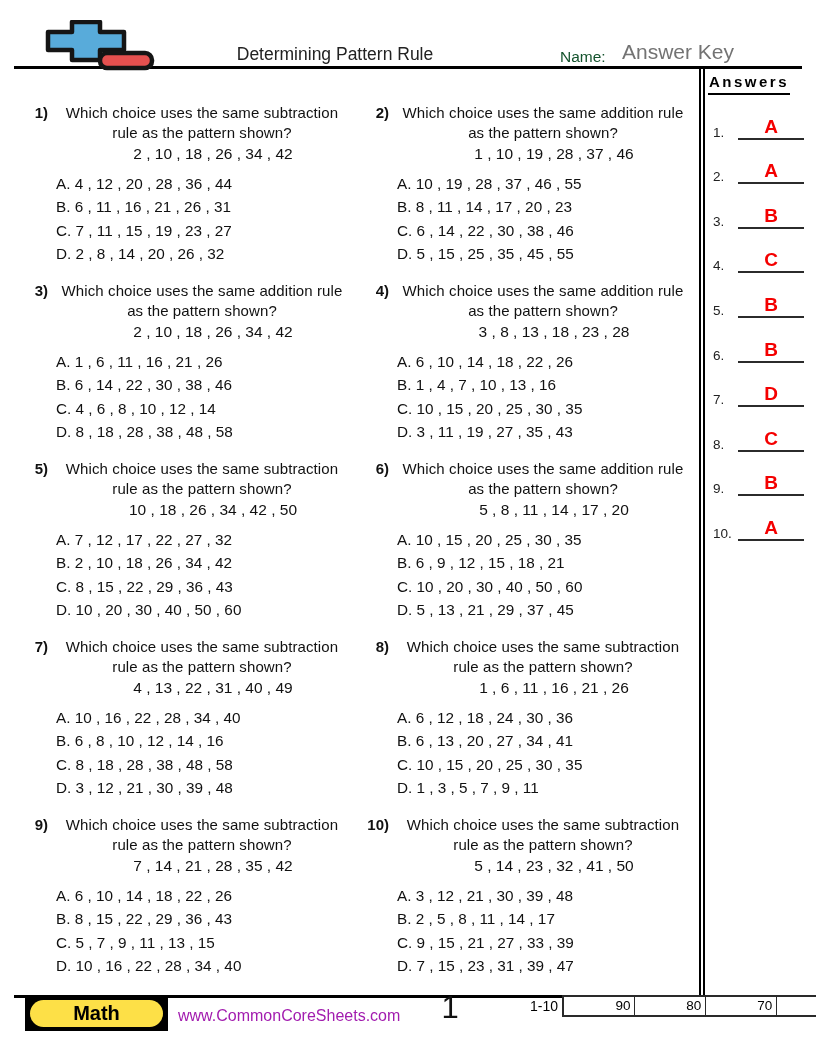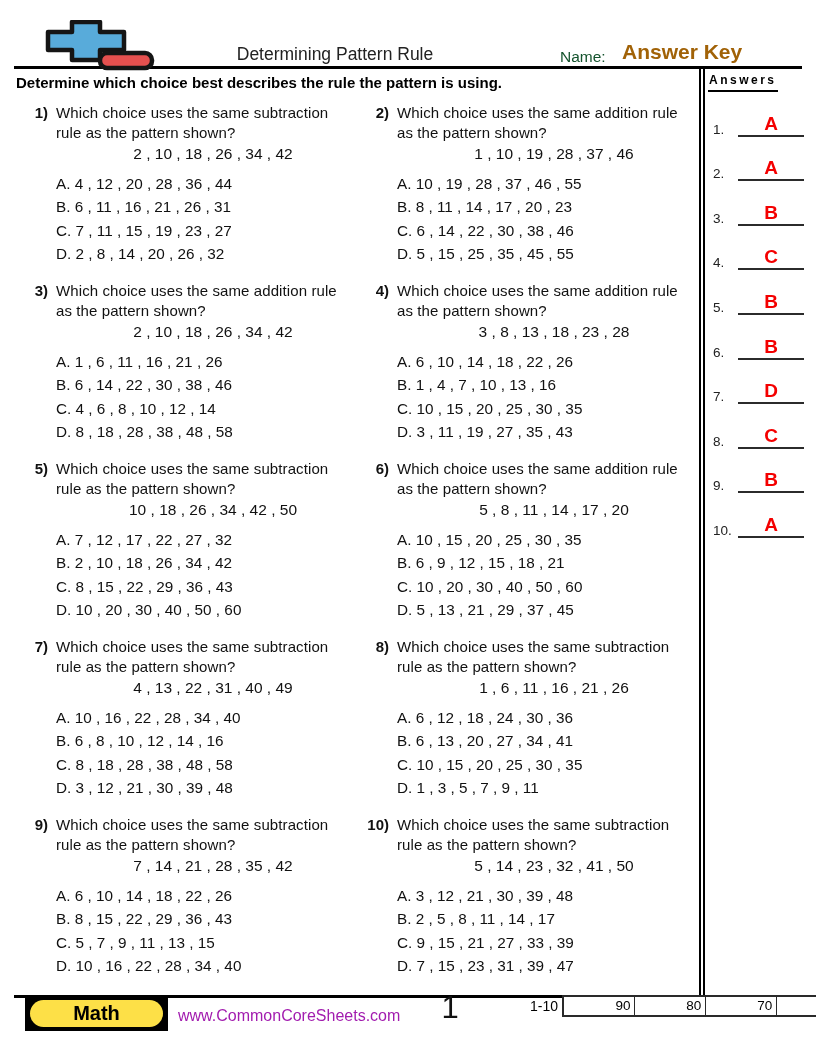--- a/index.html
+++ b/index.html
@@ -4,38 +4,38 @@
 <style>
   html,body{margin:0;padding:0;background:#fff;}
   .page{position:relative;width:816px;height:1056px;background:#fff;overflow:hidden;
         font-family:"Liberation Sans",sans-serif;color:#111;}
 
   
   .logo{position:absolute;left:44px;top:20px;z-index:5;}
   .ws-title{position:absolute;left:150px;top:44px;width:370px;text-align:center;
             font-size:17.5px;color:#222;}
   .name-label{position:absolute;left:560px;top:48px;font-size:15.5px;color:#14532d;}
-  .answer-key{position:absolute;left:622px;top:40px;font-size:21px;font-weight:700;color:#a16207;}
+  .answer-key{position:absolute;left:622px;top:40px;font-size:21px;font-weight:400;color:#737373;}
   .header-rule{position:absolute;left:14px;top:66px;width:788px;height:3px;background:#000;}
   .instruction{position:absolute;left:16px;top:74px;width:600px;font-size:15px;font-weight:700;color:#000;}
 
   
   .qgrid{position:absolute;left:14px;top:103px;width:686px;
          display:grid;grid-template-columns:341px 345px;grid-auto-rows:178px;}
   .q{display:flex;align-items:flex-start;}
   .q-num{flex:0 0 34px;text-align:right;padding-right:8px;font-weight:700;font-size:15px;line-height:19.5px;}
   .q-body{flex:1;max-width:292px;font-size:15px;}
-  .q-text{line-height:19.5px;letter-spacing:0.1px;}
+  .q-text{line-height:19.5px;letter-spacing:0.1px;text-align:center;}
   .q-pattern{text-align:center;padding-left:22px;font-size:15.5px;line-height:20px;margin-top:2px;margin-bottom:8px;}
   .q-choice{line-height:23.4px;font-size:15.3px;}
 
   
   .answers-panel{position:absolute;left:699px;top:69px;width:111px;height:927px;
                  border-left:6px double #000;box-sizing:border-box;}
-  .answers-title{display:inline-block;margin:4px 0 0 3px;font-size:12px;font-weight:700;
+  .answers-title{display:inline-block;margin:4px 0 0 3px;font-size:15px;font-weight:700;
                  letter-spacing:2.5px;border-bottom:2.5px solid #000;padding:0 1px 3px 1px;color:#000;}
   .ans-rows{margin-top:0;}
   .ans-row{height:44.6px;display:flex;align-items:flex-end;padding-left:8px;box-sizing:border-box;}
   .ans-num{flex:0 0 25px;font-size:13.5px;color:#222;padding-bottom:0px;}
   .ans-line{flex:0 0 66px;border-bottom:2px solid #2b2b2b;text-align:center;}
   .ans-letter{display:inline-block;color:#f40000;font-weight:700;font-size:19px;line-height:20px;
               transform:translateY(-1px);}
 
   
   .footer-rule{position:absolute;left:14px;top:995px;width:788px;height:3px;background:#000;}
@@ -62,21 +62,20 @@
   <div class="logo">
     <svg width="112" height="52" viewBox="0 0 112 52">
       <path d="M28 2 h28 v10 h24 v18 h-24 v10 h-28 v-10 H4 v-18 h24 z" fill="#58abda" stroke="#151515" stroke-width="4.5" stroke-linejoin="round"></path>
       <rect x="56" y="33" width="52" height="15" rx="7" fill="#e5504f" stroke="#151515" stroke-width="4.5"></rect>
     </svg>
   </div>
   <div class="ws-title">Determining Pattern Rule</div>
   <div class="name-label">Name:</div>
   <div class="answer-key">Answer Key</div>
   <div class="header-rule"></div>
-  <div class="instruction">Determine which choice best describes the rule the pattern is using.</div>
 
   <div class="qgrid">
 
     <div class="q">
       <div class="q-num">1)</div>
       <div class="q-body">
         <div class="q-text">Which choice uses the same subtraction rule as the pattern shown?</div>
         <div class="q-pattern">2 , 10 , 18 , 26 , 34 , 42</div>
         <div class="q-choice">A. 4 , 12 , 20 , 28 , 36 , 44</div>
         <div class="q-choice">B. 6 , 11 , 16 , 21 , 26 , 31</div>

